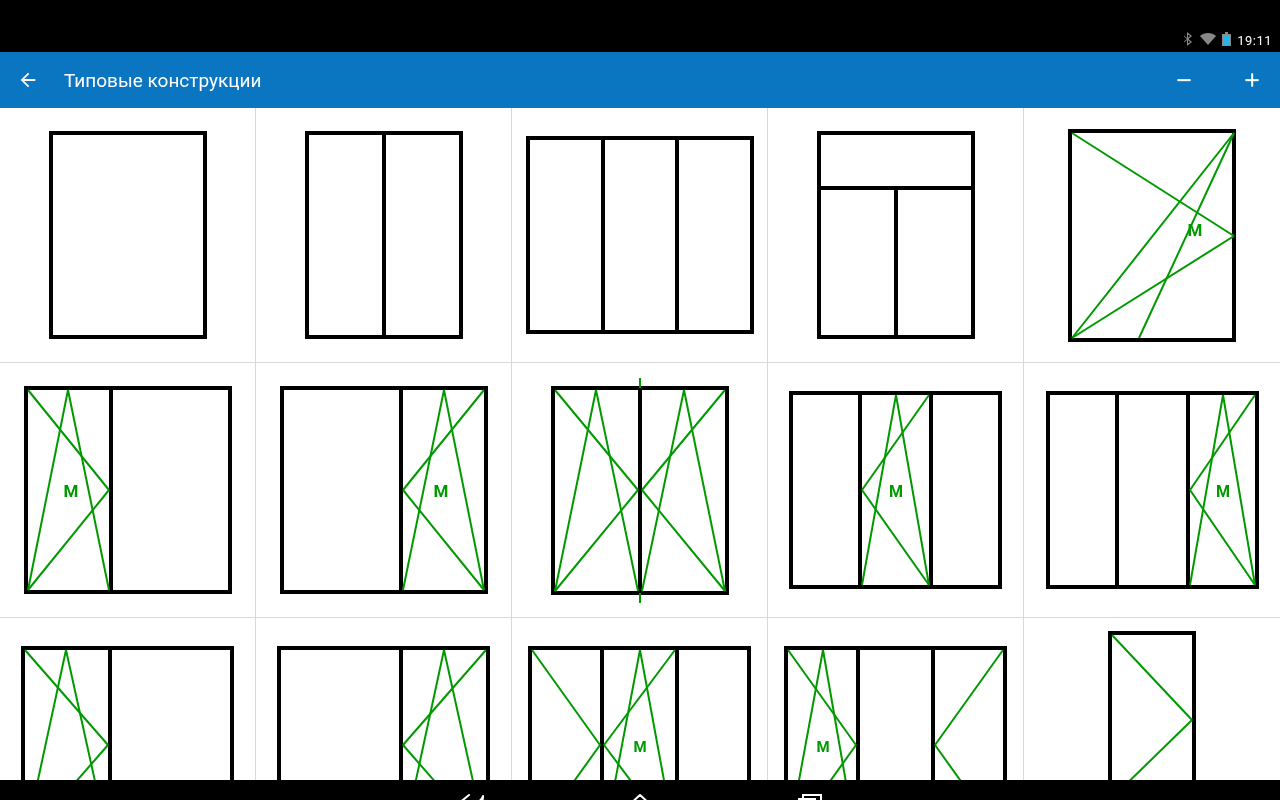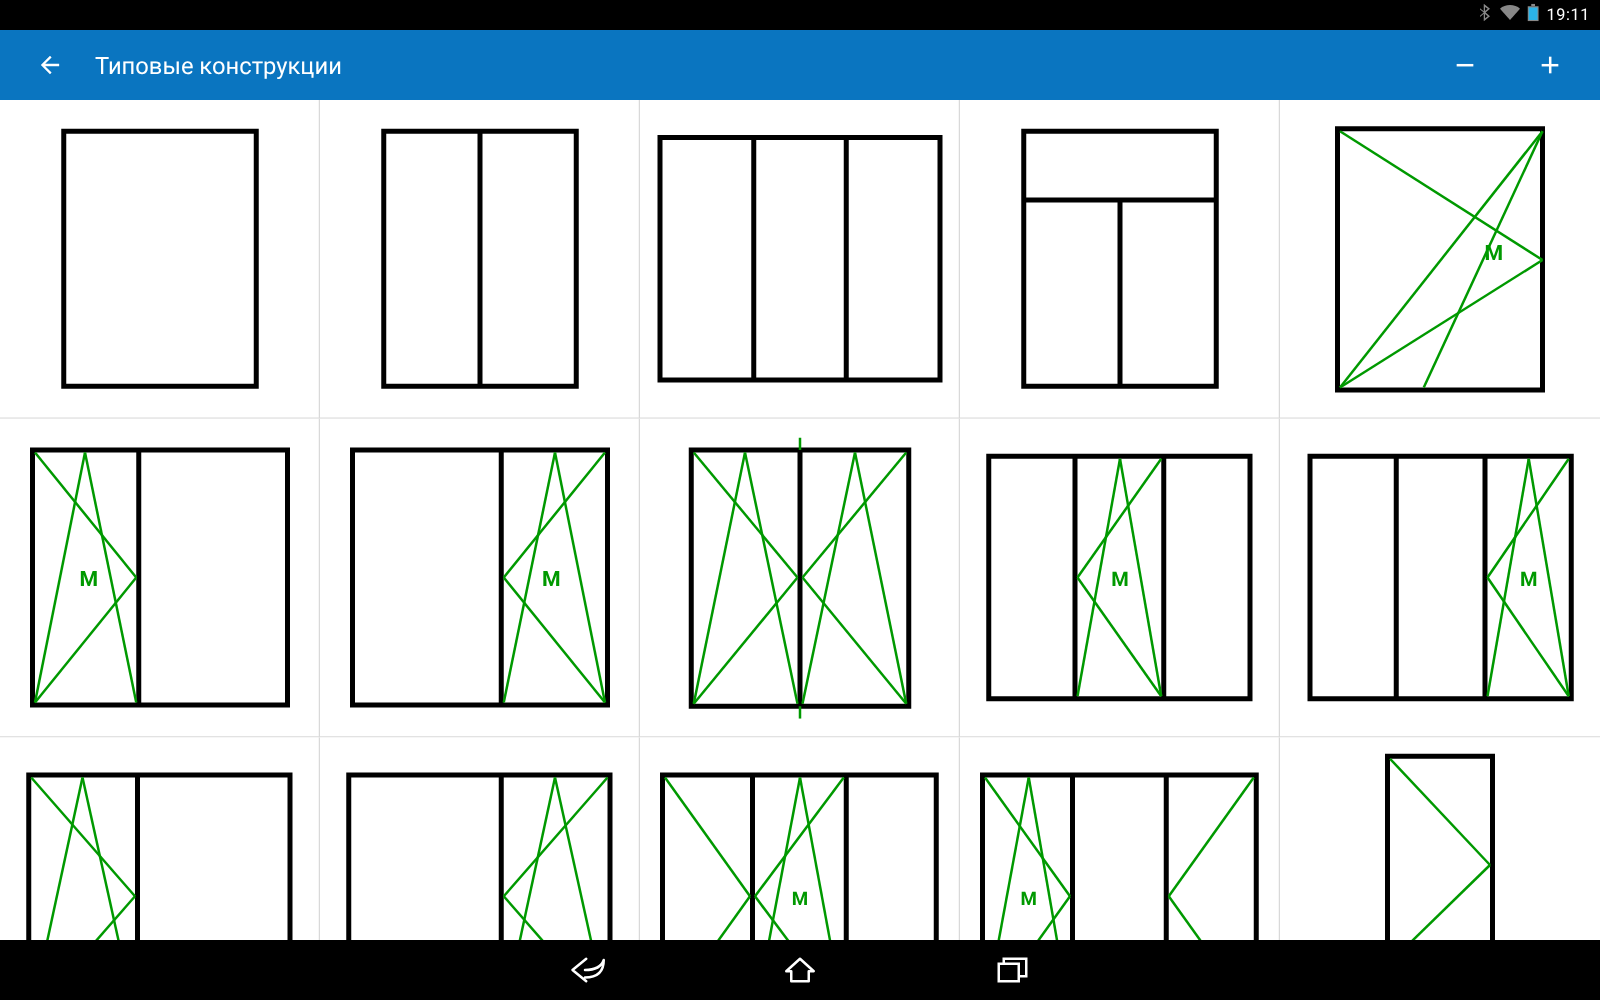--- a/index.html
+++ b/index.html
@@ -1,25 +1,26 @@
 <!DOCTYPE html>
 <html><head>
 <meta charset="utf-8">
 <style>
   * { box-sizing: border-box; margin: 0; padding: 0; }
   html, body { width: 1280px; height: 800px; overflow: hidden; font-family: Roboto, Arial, sans-serif; background:#000; }
   .status-bar {
     height: 24px; background: #000; color: #fff; display: flex;
     justify-content: flex-end; align-items: center; padding: 0 8px; font-size: 13px;
     gap: 6px;
+    margin-top: 28px;
   }
   .status-bar .clock { font-weight: 400; letter-spacing: .5px; color:#fff; }
   .app-bar {
     height: 56px; background: #0a75c0; color: #fff; display: flex;
-    align-items: center; padding: 0 26px; gap: 22px;
+    align-items: center; padding: 0 14px; gap: 22px;
   }
   .app-bar .title { font-size: 19px; font-weight: 400; }
   .app-bar .spacer { flex: 1; }
   .app-bar svg { display:block; }
   .icon-btn { width: 28px; height: 28px; display:flex; align-items:center; justify-content:center; cursor:pointer; }
   .icon-btn.right { margin-left: 18px; }
   .content {
     height: 672px; 
     background: #fff;
     overflow: hidden;

